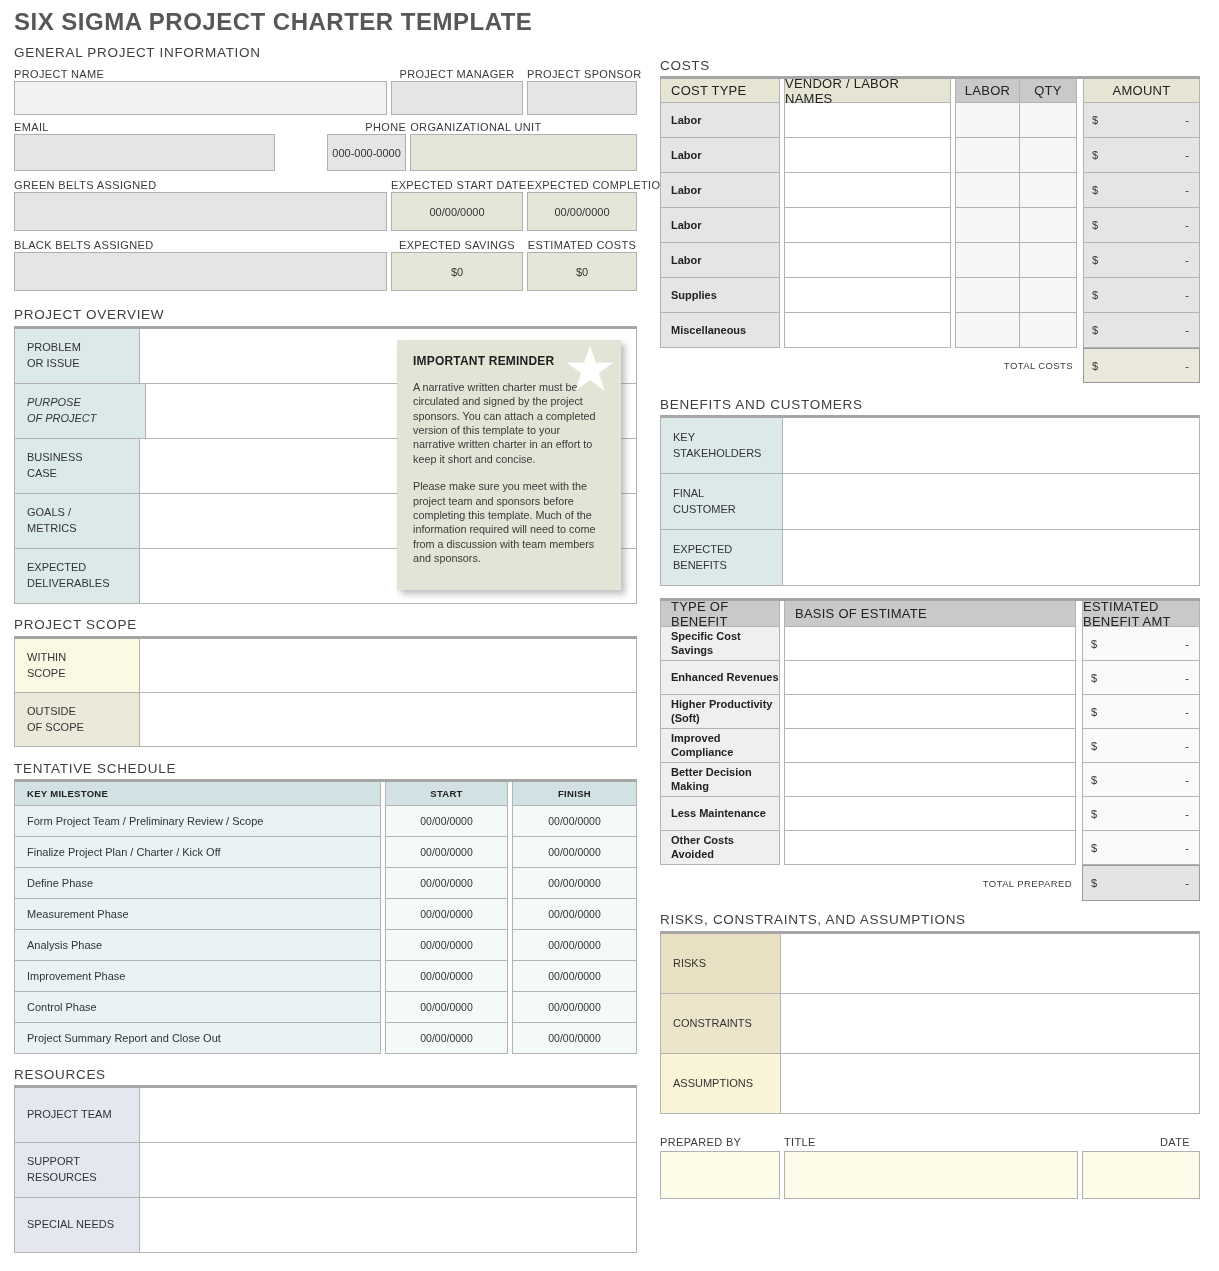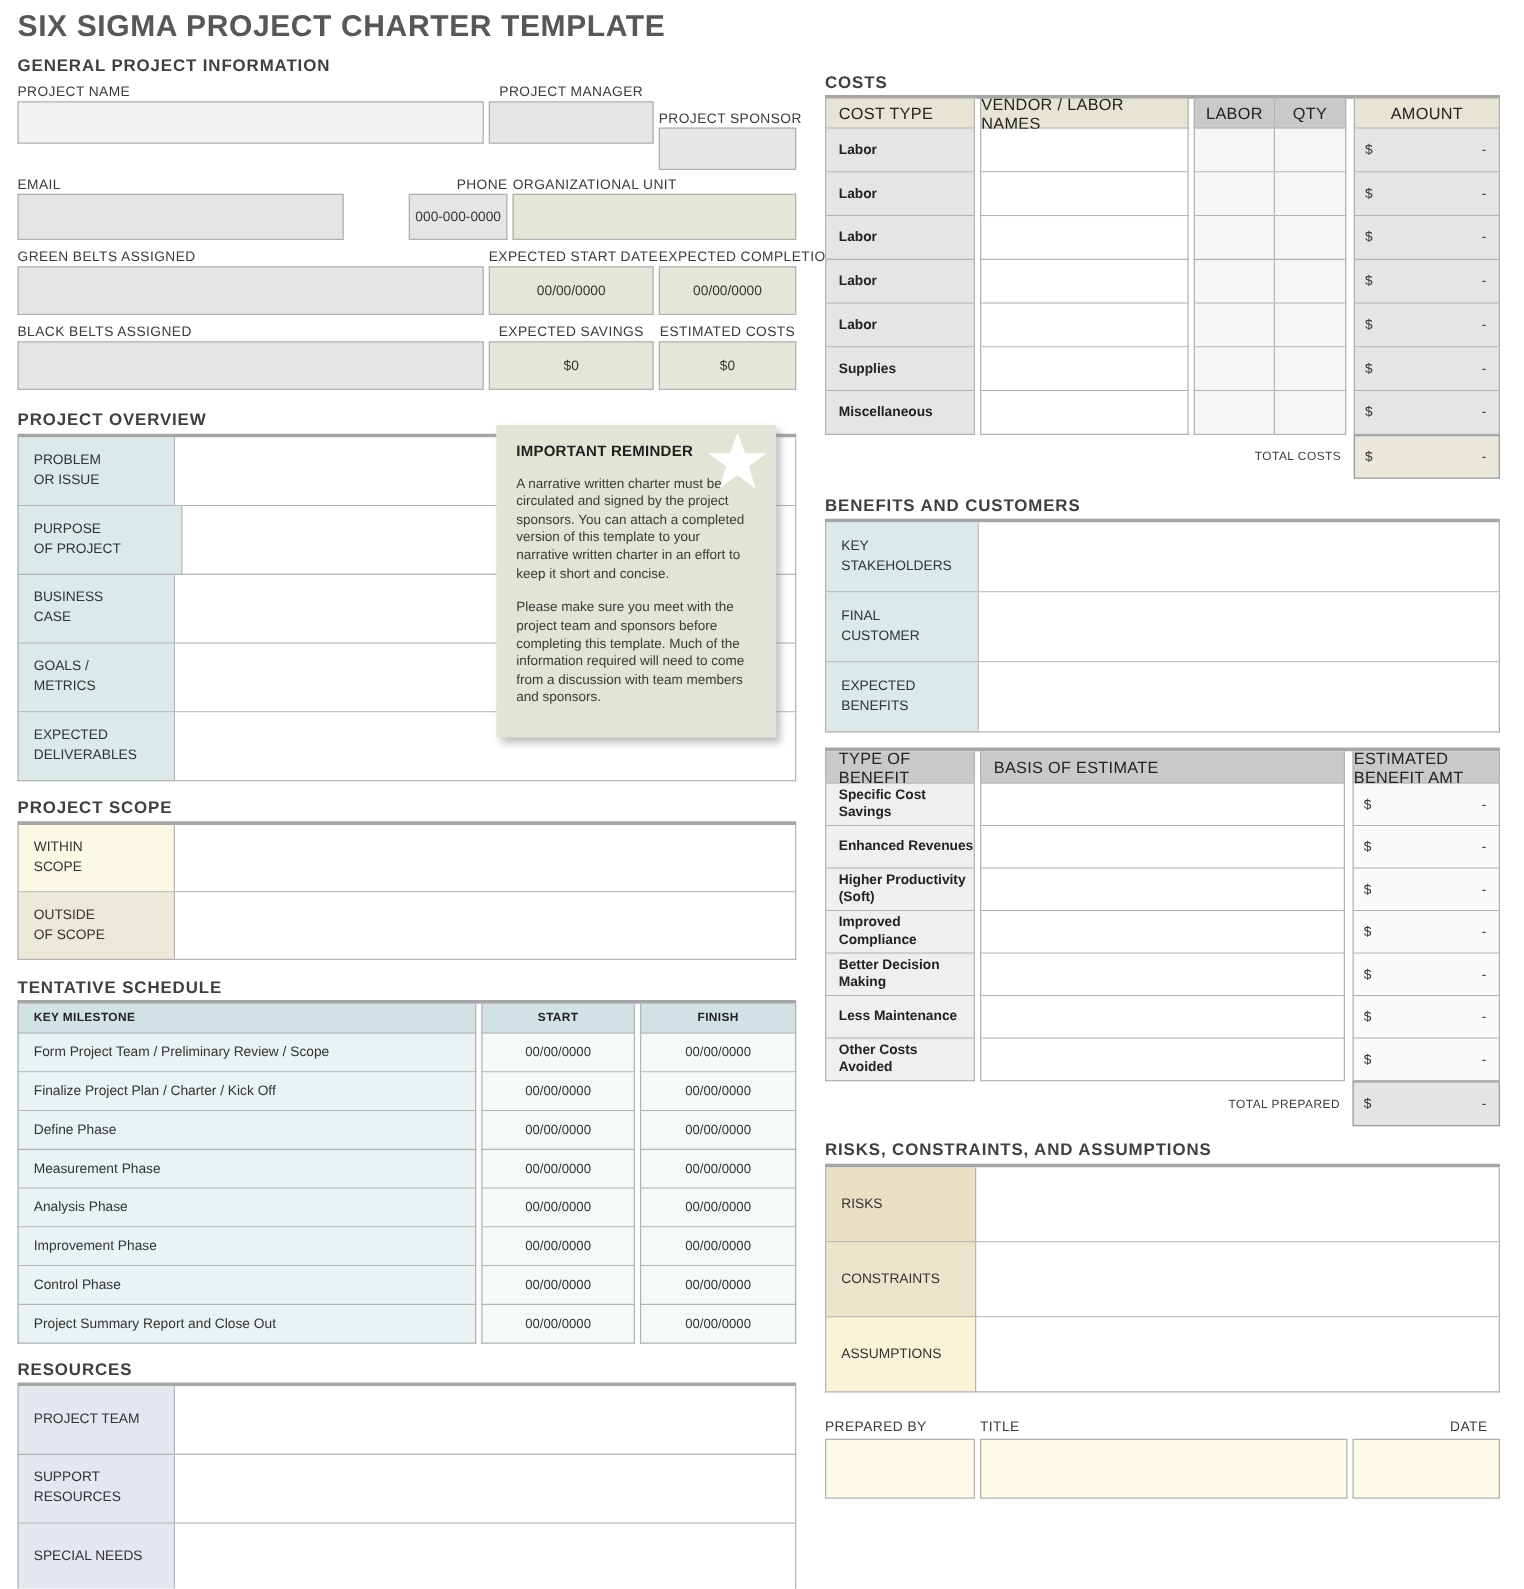--- a/index.html
+++ b/index.html
@@ -2,21 +2,21 @@
 <html><head>
 <meta charset="utf-8">
 <style>
   html,body{margin:0;padding:0;background:#ffffff;}
   .page{position:relative;width:1219px;height:1271px;background:#fff;
         font-family:"Liberation Sans", sans-serif;overflow:hidden;}
   .col-left{position:absolute;left:14px;top:8px;width:623px;}
   .col-right{position:absolute;left:660px;top:58px;width:540px;}
 
   .title{font-size:24px;font-weight:bold;color:#57575a;letter-spacing:.5px;margin:0;}
-  .sec-h{font-size:13.5px;color:#3f3f3f;letter-spacing:.7px;font-weight:bold;}
+  .sec-h{font-size:13.5px;color:#3f3f3f;letter-spacing:.7px;}
 
   .lbl{font-size:11px;color:#3b3b3b;letter-spacing:.35px;height:13px;line-height:13px;
        white-space:nowrap;overflow:visible;}
 
   .row{display:flex;}
   .gap4{width:4px;flex:none;}
   .gap6{width:6px;flex:none;}
   .tbl{border-top:3px solid #a6a6a6;}
 
   .cell{box-sizing:border-box;border-left:1px solid #b3b3b3;border-right:1px solid #b3b3b3;
@@ -91,21 +91,21 @@
         <div class="lbl">PROJECT NAME</div>
         <div class="fbox g-gray1" style="height:34px;"></div>
       </div>
       <div class="gap4"></div>
       <div style="width:132px;">
         <div class="lbl" style="text-align:center;">PROJECT MANAGER</div>
         <div class="fbox g-gray2" style="height:34px;"></div>
       </div>
       <div class="gap4"></div>
       <div style="width:110px;">
-        <div class="lbl" style="text-align:center;margin-top:21px;">PROJECT SPONSOR</div>
+        <div class="lbl" style="text-align:center;">PROJECT SPONSOR</div>
         <div class="fbox g-gray2" style="height:34px;"></div>
       </div>
     </div>
 
     <div class="row" style="margin-top:6px;">
       <div style="width:283px;">
         <div class="lbl">EMAIL</div>
         <div class="fbox cream" style="height:37px;"></div>
       </div>
       <div class="gap4"></div>
@@ -155,21 +155,21 @@
     </div>
 
     <div class="sec-h" style="margin-top:16px;">PROJECT OVERVIEW</div>
     <div class="tbl" style="margin-top:4px;">
       <div class="row">
         <div class="cell lab-cell pale-blue no-r" style="width:125px;height:55px;">PROBLEM
 OR ISSUE</div>
         <div class="cell content-cell" style="width:498px;height:55px;"></div>
       </div>
       <div class="row">
-        <div class="cell lab-cell pale-blue no-r" style="width:133px;height:55px;">PURPOSE
+        <div class="cell lab-cell pale-blue no-r" style="width:133px;height:55px;font-style:italic;">PURPOSE
 OF PROJECT</div>
         <div class="cell content-cell" style="width:498px;height:55px;"></div>
       </div>
       <div class="row">
         <div class="cell lab-cell pale-blue no-r" style="width:125px;height:55px;">BUSINESS
 CASE</div>
         <div class="cell content-cell" style="width:498px;height:55px;"></div>
       </div>
       <div class="row">
         <div class="cell lab-cell pale-blue no-r" style="width:125px;height:55px;">GOALS /

